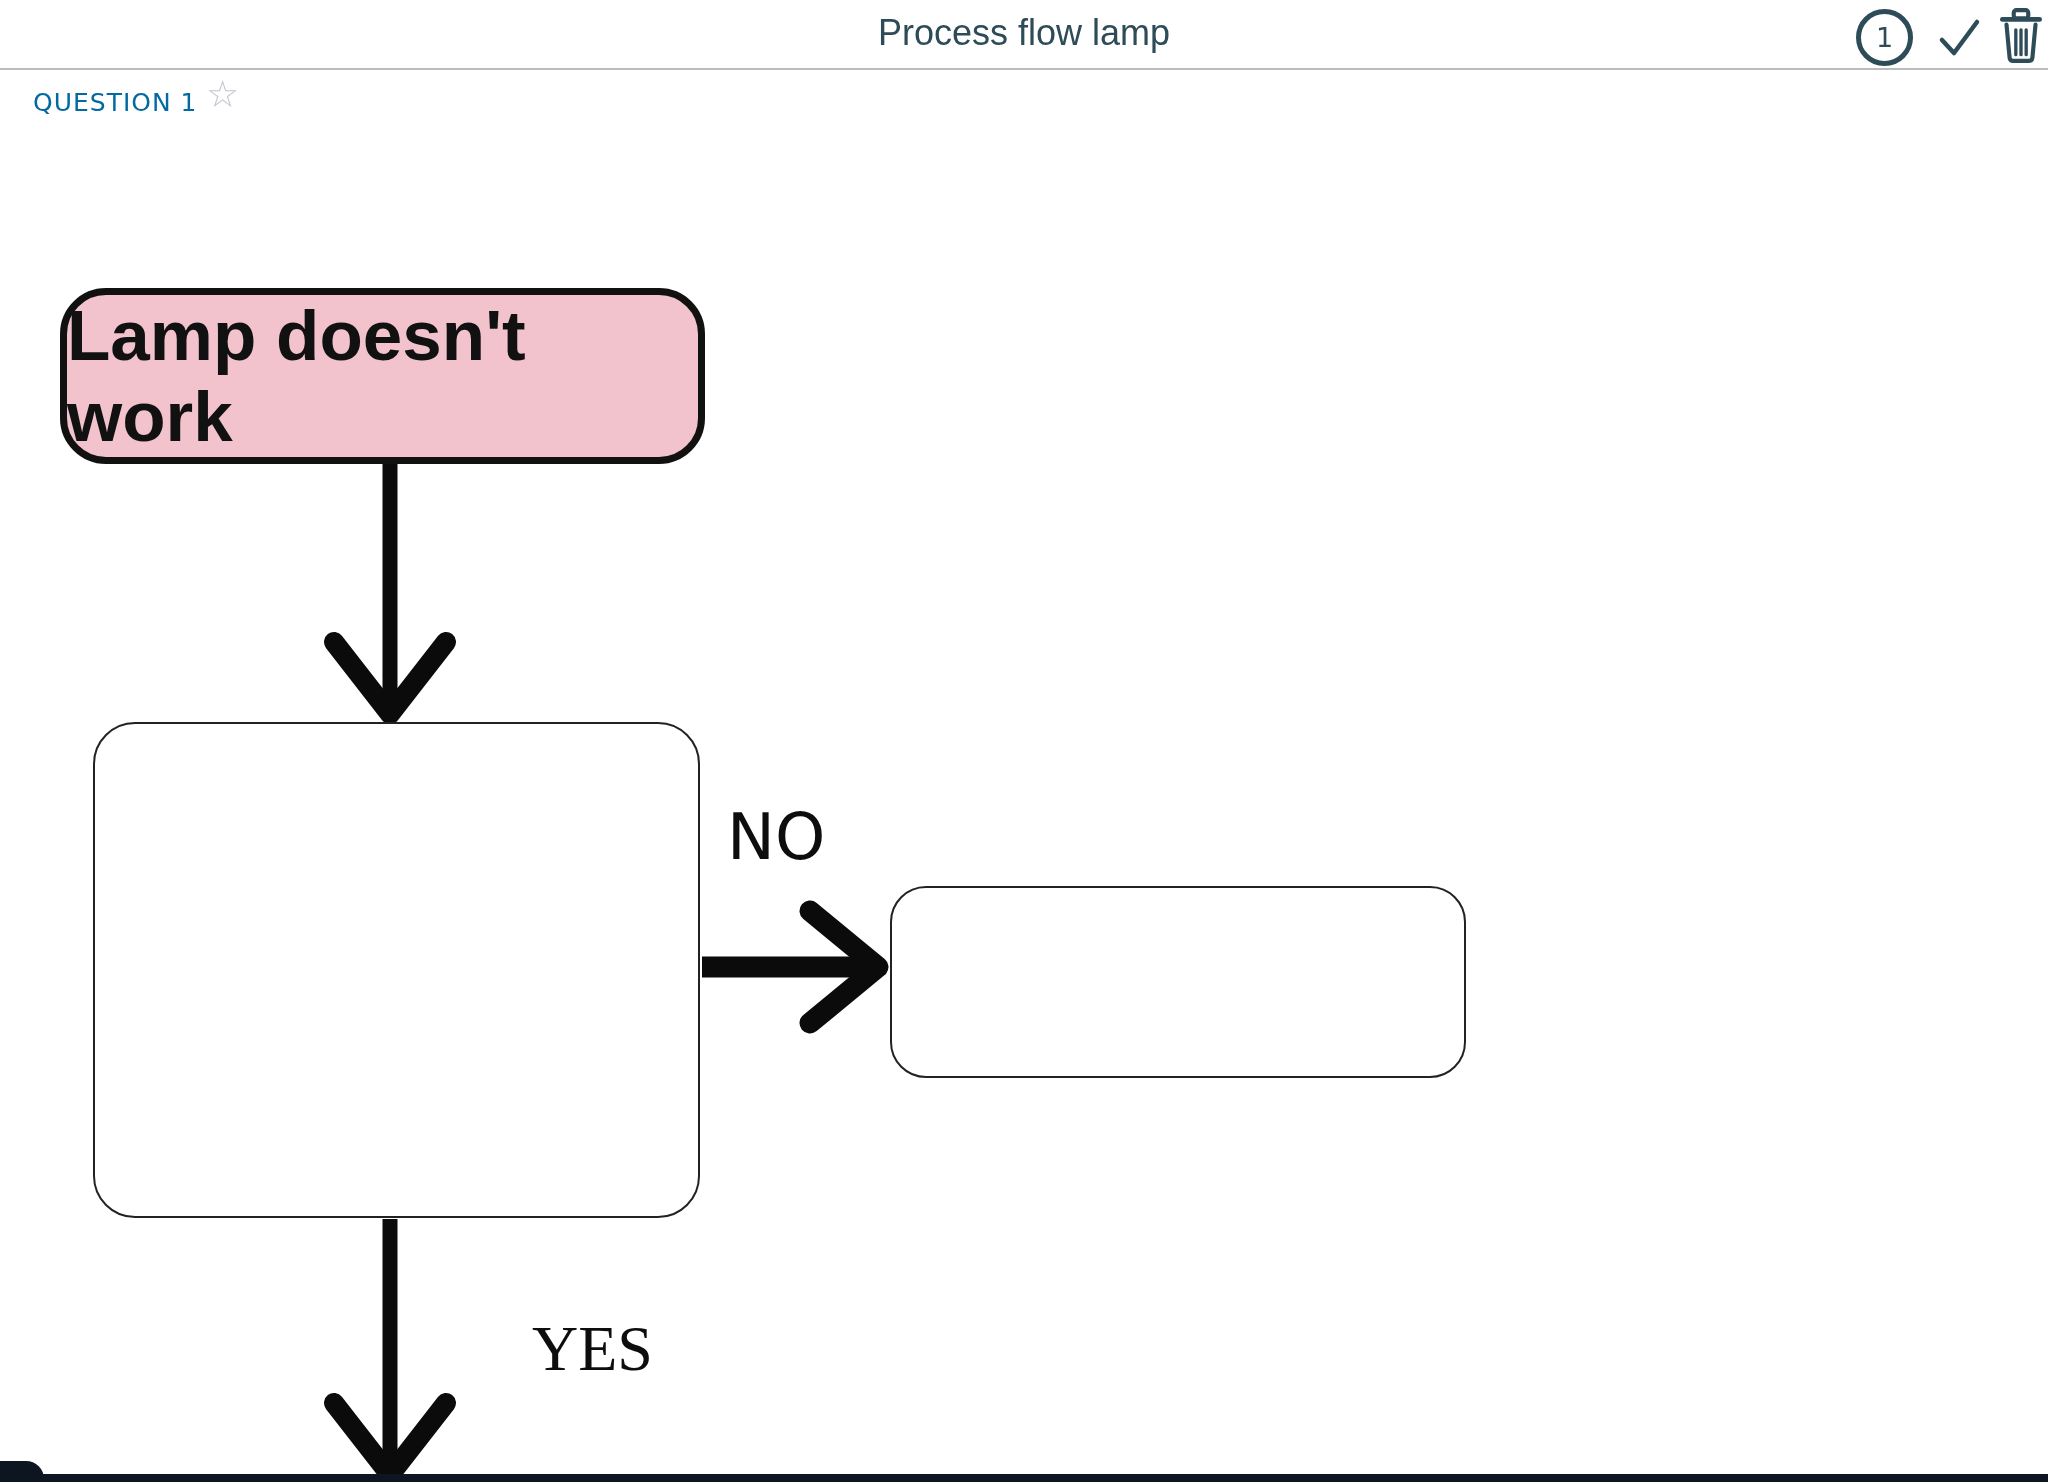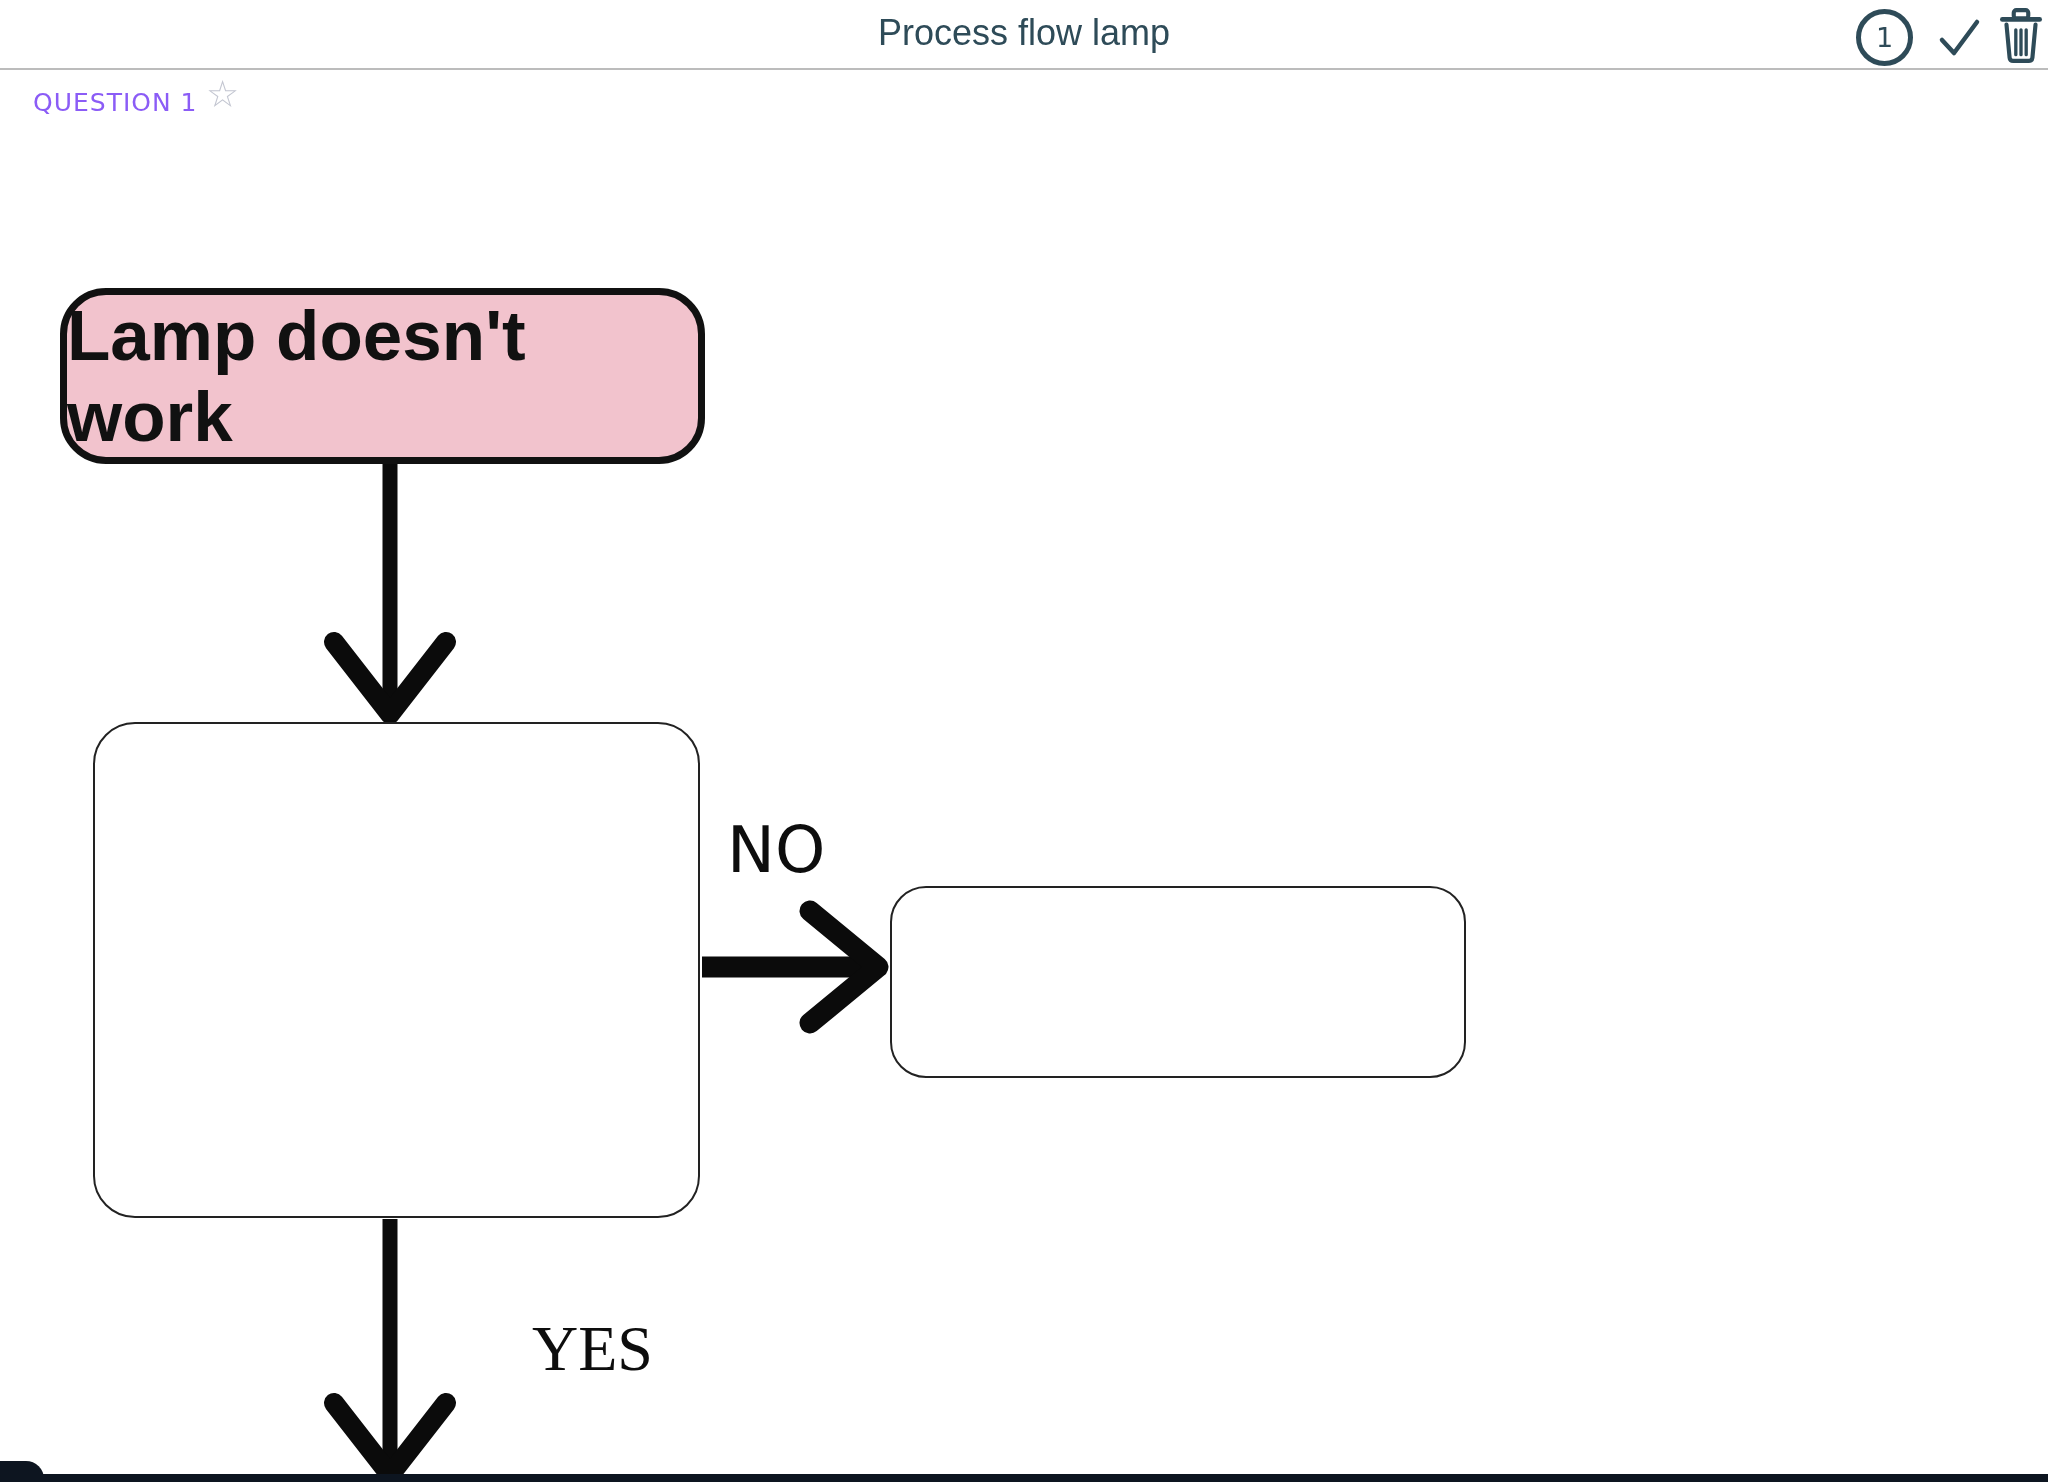--- a/index.html
+++ b/index.html
@@ -28,21 +28,21 @@
     font-size:27px; color:#2e4b58; background:#fff;
     font-family:"DejaVu Sans", sans-serif;
   }
   .icon-btn { position:absolute; background:none; border:none; cursor:pointer; }
   #check-btn { left:1936px; top:15px; width:46px; height:44px; }
   #trash-btn { left:1996px; top:7px;  width:50px; height:57px; }
 
   
   .question-label {
     position:absolute; left:33px; top:88px;
-    font-size:25px; letter-spacing:1px; color:#8b5cf6;
+    font-size:25px; letter-spacing:1px; color:#0369a1;
     font-family:"DejaVu Sans", sans-serif;
   }
   .star {
     position:absolute; left:206px; top:76px;
     font-size:37px; color:#c3c6d1; line-height:1;
     font-family:"DejaVu Sans", sans-serif;
   }
   .question-text {
     position:absolute; left:30px; top:128px;
     font-size:40px; color:#1b1b4f;
@@ -62,21 +62,21 @@
     background:#ffffff; border:2px solid #222222; border-radius:42px;
   }
   .node-no {
     position:absolute; left:890px; top:886px; width:576px; height:192px;
     background:#ffffff; border:2px solid #222222; border-radius:36px;
   }
   .flow-label {
     position:absolute; font-size:64px; color:#0d0d0d;
     font-family:"DejaVu Sans", sans-serif;
   }
-  #label-no  { left:727px; top:800px;margin-top:13px; }
+  #label-no  { left:727px; top:800px; }
   #label-yes { left:532px; top:1312px;font-family:Liberation Serif, serif; }
   .arrow-svg { position:absolute; }
   #arrow-down-1 { left:320px; top:464px;  width:140px; height:258px; }
   #arrow-right  { left:702px; top:900px;  width:190px; height:134px; }
   #arrow-down-2 { left:320px; top:1219px; width:140px; height:262px; }
 
   
   .bottom-bump {
     position:absolute; left:0; top:1461px; width:44px; height:21px;
     background:#0d1520; border-top-right-radius:18px;

